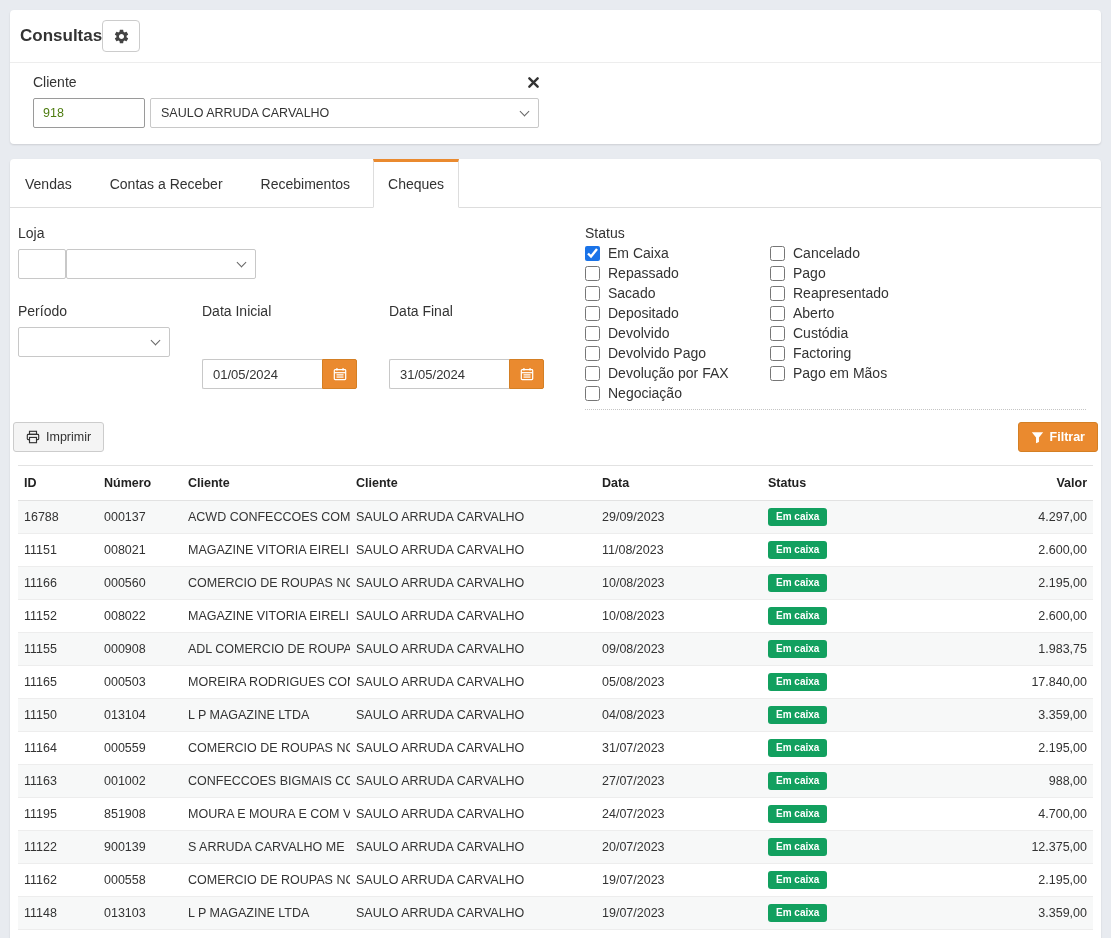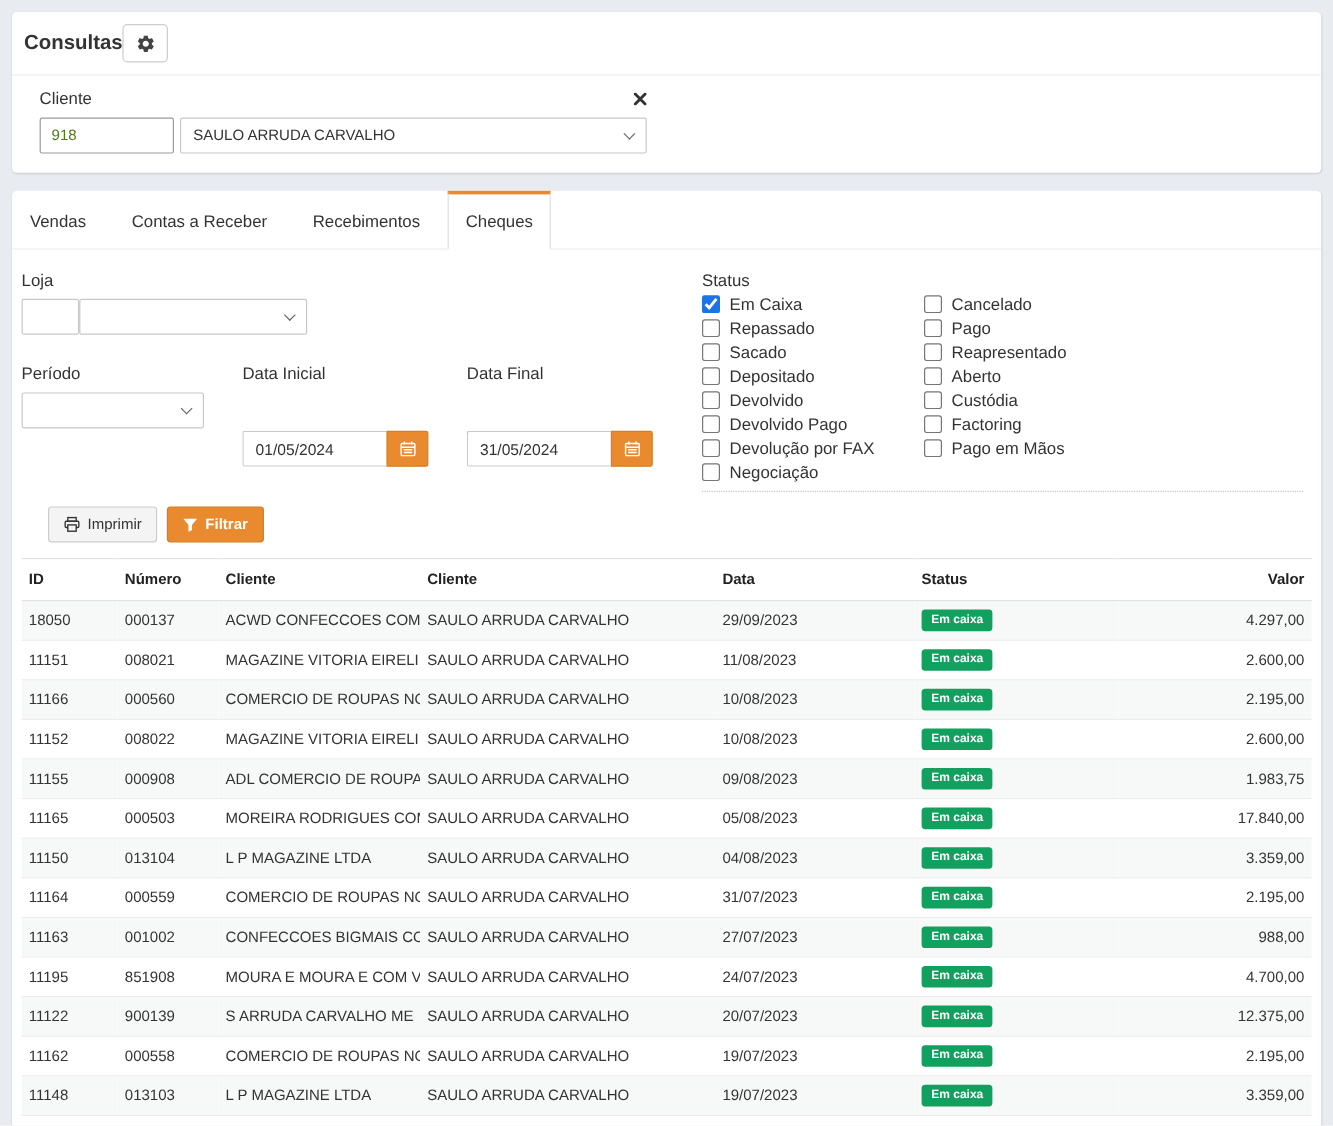--- a/index.html
+++ b/index.html
@@ -51,21 +51,21 @@
   .filter-right { flex:1; margin-left:18px; }
   .status-label { font-size:14px; margin-bottom:2px; }
   .status-cols { display:flex; padding-bottom:6px; border-bottom:1px dotted #c5c5c5; }
   .status-col1 { width:185px; flex:none; }
   .status-col2 { flex:1; }
   .chk-row { display:flex; align-items:center; height:20px; cursor:pointer; }
   .chk-row input { width:15px; height:15px; margin-right:8px; accent-color:var(--chkblue); cursor:pointer; flex:none; }
   .chk-row span { font-size:14px; color:#333; }
 
   
-  .actions-row { display:flex; justify-content:flex-start; gap:8px; padding:12px 30px 0; }
+  .actions-row { display:flex; justify-content:space-between; gap:8px; padding:12px 3px 0; }
   .btn { display:inline-flex; align-items:center; gap:6px; height:30px; padding:0 12px; border-radius:3px; font-size:12.5px; cursor:pointer; font-family:inherit; }
   .btn-light { background:#f4f4f4; border:1px solid #ccc; color:#333; }
   .btn-orange { background:var(--accent); border:1px solid #d47f24; color:#fff; font-weight:700; }
 
   
   table { border-collapse:collapse; table-layout:fixed; width:1075px; margin:13px 8px 0; border-top:1px solid #e2e2e2; }
   th { padding:10px 6px; font-size:12.5px; font-weight:700; color:#222; text-align:left; border-bottom:1px solid #e2e2e2; }
   td { padding:7px 6px; font-size:12.5px; color:#333; border-bottom:1px solid #ededed; white-space:nowrap; overflow:hidden; }
   tbody tr:nth-child(odd) { background:#f7f8f8; }
   th.col-valor, td.col-valor { text-align:right; }
@@ -309,21 +309,21 @@
         <th>Cliente</th>
         <th>Cliente</th>
         <th>Data</th>
         <th>Status</th>
         <th class="col-valor">Valor</th>
       </tr>
     </thead>
     <tbody>
 
         <tr>
-          <td>18050</td>
+          <td>16788</td>
           <td>000137</td>
           <td>ACWD CONFECCOES COMER…</td>
           <td>SAULO ARRUDA CARVALHO</td>
           <td>29/09/2023</td>
           <td><span class="badge">Em caixa</span></td>
           <td class="col-valor">4.297,00</td>
         </tr>
 
         <tr>
           <td>11151</td>

